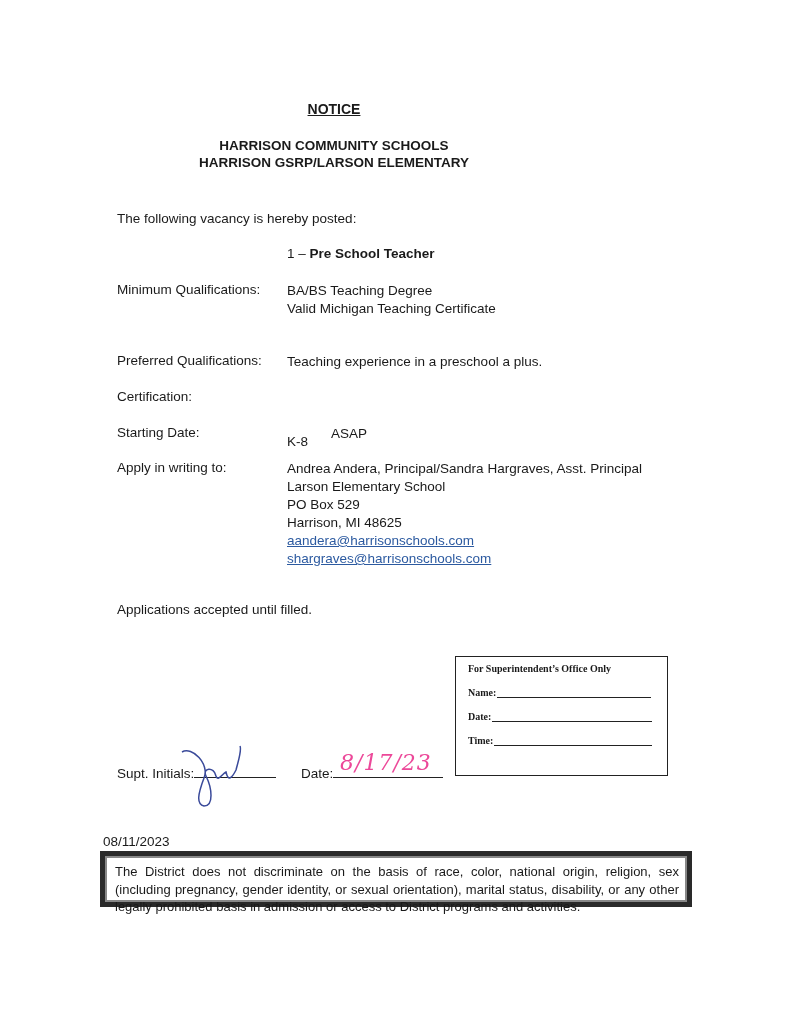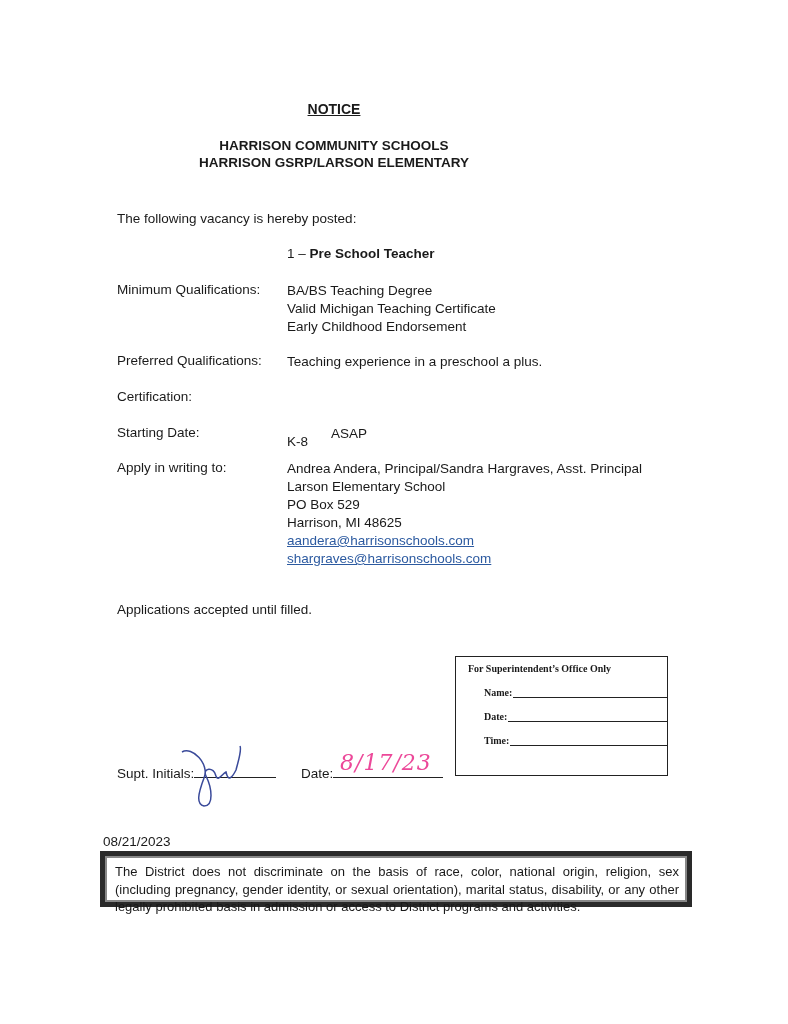--- a/index.html
+++ b/index.html
@@ -9,21 +9,21 @@
   .title { left: 0; width: 668px; text-align: center; font-weight: bold; }
   .notice { top: 101px; font-size: 14px; text-decoration: underline; }
   .h1 { top: 138px; font-size: 13.5px; }
   .h2 { top: 155px; font-size: 13.5px; }
   .row-label { left: 117px; }
   .row-val { left: 287px; line-height: 18px; }
   .link { color: #2c5aa0; text-decoration: underline; }
   .office-box { left: 455px; top: 656px; width: 213px; height: 120px; border: 1.5px solid #222; box-sizing: border-box;
                 font-family: "Liberation Serif", serif; font-weight: bold; font-size: 10px; }
   .office-box .ttl { position: absolute; left: 12px; top: 6px; }
-  .office-box .fld { position: absolute; left: 28px; display: flex; align-items: flex-end; }
+  .office-box .fld { position: absolute; left: 12px; display: flex; align-items: flex-end; }
   .office-box .line { display: inline-block; width: 160px; border-bottom: 1px solid #222; height: 10px; margin-left: 1px; }
   .sig-line { border-bottom: 1px solid #222; display: inline-block; }
   .disclaimer { left: 100px; top: 851px; width: 592px; height: 56px; box-sizing: border-box;
                 border: 5px solid #2a2a2a; box-shadow: inset 0 0 0 2px #888; background: #fff;
                 padding: 7px 8px 0 10px; font-size: 13px; line-height: 17.5px; text-align: justify; }
 </style>
 </head>
 <body>
 
 <div class="abs title notice">NOTICE</div>
@@ -33,21 +33,20 @@
 <div class="abs" style="left:117px; top:211px;text-align:center;">The following vacancy is hereby posted:</div>
 
 <div class="abs" style="left:287px; top:246px;">
   <span>1 – </span><b>Pre School Teacher</b>
 </div>
 
 <div class="abs row-label" style="top:282px;">Minimum Qualifications:</div>
 <div class="abs row-val" style="top:282px;">
   <div>BA/BS Teaching Degree</div>
   <div>Valid Michigan Teaching Certificate</div>
-  <div>Early Childhood Endorsement</div>
 </div>
 
 <div class="abs row-label" style="top:353px;">Preferred Qualifications:</div>
 <div class="abs row-val" style="top:353px;">Teaching experience in a preschool a plus.</div>
 
 <div class="abs row-label" style="top:389px;">Certification:</div>
 <div class="abs row-val" style="top:389px;margin-top:44px;">K-8</div>
 
 <div class="abs row-label" style="top:425px;">Starting Date:</div>
 <div class="abs row-val" style="top:425px;margin-left:44px;">ASAP</div>
@@ -85,15 +84,15 @@
 </div>
 <svg class="abs" style="left:170px; top:742px;" width="95" height="70">
   <path d="M12 10 C 22 4, 40 22, 34 36 C 28 52, 26 62, 34 64 C 44 64, 42 46, 36 34 C 32 26, 44 24, 46 34 C 48 40, 52 32, 56 30 C 58 40, 62 36, 66 28 C 68 20, 72 8, 70 4" fill="none" stroke="#3a4a9a" stroke-width="1.5"></path>
 </svg>
 
 <div class="abs" style="left:301px; top:763px;">
   <span>Date:</span><span class="sig-line" style="width:110px; height:14px;"></span>
 </div>
 <div class="abs" style="left:340px; top:750px; font-family: 'DejaVu Serif', serif; font-style: italic; font-size: 22px; color:#ec4899; letter-spacing: 1px;">8/17/23</div>
 
-<div class="abs" style="left:103px; top:834px;">08/21/2023</div>
+<div class="abs" style="left:103px; top:834px;">08/11/2023</div>
 
 <div class="abs disclaimer">The District does not discriminate on the basis of race, color, national origin, religion, sex (including pregnancy, gender identity, or sexual orientation), marital status, disability, or any other legally prohibited basis in admission or access to District programs and activities.</div>
 
 </body></html>

